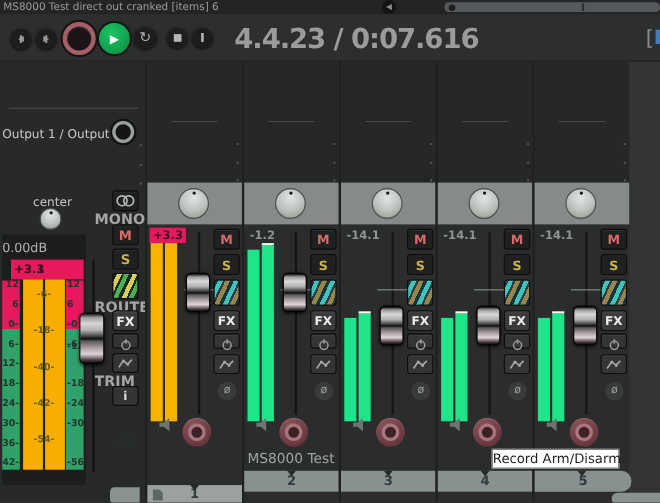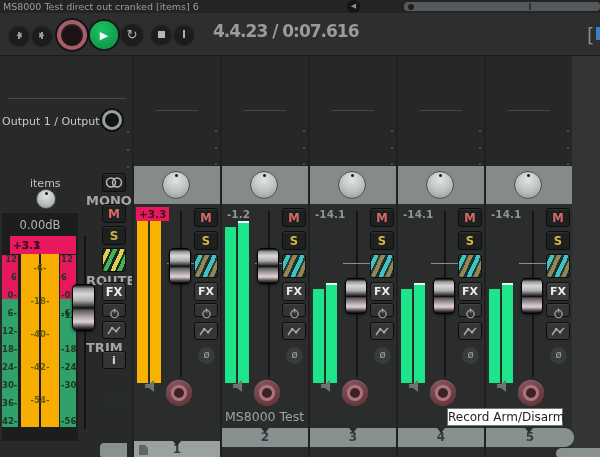--- a/index.html
+++ b/index.html
@@ -26,21 +26,21 @@
   .pbar{position:static;width:1.5px;height:7px;background:#9a9a9a;margin:0 .5px;}
   .b-rec{left:57px;top:7px;width:30px;height:30px;border:4px solid #a65f69;background:#1b1315;
     box-shadow:0 0 0 2px #151515,inset 0 1px 2px rgba(255,255,255,.15);}
   .b-play{left:90px;top:8px;width:28px;height:28px;color:#fff;font-size:11px;
     background:radial-gradient(circle at 40% 32%,#1cc263,#0e9d4c 70%);box-shadow:0 0 0 2px #151515;}
   .b-loop{left:121px;top:10px;width:22px;height:22px;font-size:13px;color:#b0b0b0;}
   .b-stop{left:151px;top:11px;width:20px;height:20px;}
   .sq{position:static;width:7px;height:7px;background:#b5b5b5;}
   .b-pause{left:174px;top:11px;width:20px;height:20px;}
   .pp{position:static;width:2px;height:8px;background:#b0b0b0;margin:0 1px;}
-  .time{left:213px;top:8px;font-size:17px;font-weight:bold;color:#9b9b9b;letter-spacing:-1px;white-space:nowrap;}
+  .time{left:213px;top:8px;font-size:25px;font-weight:bold;color:#9b9b9b;letter-spacing:-1px;white-space:nowrap;}
   .bracket{left:587px;top:11px;font-size:19px;color:#8a8a8a;}
   .bluebit{left:596px;top:14px;width:4px;height:13px;background:#3d7fc4;}
 
   
   .mixer{left:0;top:55px;width:600px;height:402px;background:#323435;border-top:1px solid #1b1b1b;}
 
   
   .lpanel{left:0;top:0;width:132px;height:402px;background:#282929;}
   .lp-div{left:8px;top:42px;width:118px;height:1px;background:#4a4a4a;}
   .out-label{left:2px;top:59px;font-size:11px;color:#c8c8c8;white-space:nowrap;border-right:1px solid #d8d8d8;padding-right:1px;}
@@ -61,21 +61,21 @@
   .mb-s{top:170px;height:19px;color:#cfb54a;font-weight:bold;font-size:12px;line-height:18px;}
   .mb-route{top:192px;height:24px;background:repeating-linear-gradient(115deg,#17282a 0 3px,#e0cf4a 3px 7px,#17282a 7px 9px,#49b04f 9px 13px);}
   .lab-route{top:217px;}
   .mb-fx{top:226px;height:19px;color:#ececec;font-weight:bold;font-size:11.5px;line-height:18px;background:#3a3b3b;}
   .mb-pw{top:247px;height:14px;background:#333434;}
   .mb-env{top:265px;height:18px;background:#333434;}
   .lab-trim{top:284px;}
   .mb-i{top:295px;height:18px;font-weight:bold;font-size:11px;line-height:17px;color:#dddddd;background:#333434;}
 
   .mpanel{left:2px;top:157px;width:76px;height:228px;background:#1c1e1e;}
-  .gain{left:0;top:5px;width:76px;text-align:center;font-size:11.5px;color:#b2b2b2;}
+  .gain{left:0;top:5px;width:76px;text-align:left;font-size:11.5px;color:#b2b2b2;}
   .peakband{left:8px;top:23px;width:66px;height:18px;background:#e8185c;color:#451223;
     font-weight:bold;font-size:10.5px;line-height:18px;display:flex;justify-content:space-between;padding:0 3px;}
   .peakband span{position:static;}
   .scol{top:42px;width:16px;height:172px;background:linear-gradient(#e8185c 0 44px,#2fa169 44px);}
   .scol-l{left:0;}
   .scol-r{left:58px;}
   .sc{width:100%;font-size:8.5px;font-weight:bold;color:#22352a;line-height:9px;}
   .scol-l .sc{text-align:right;padding-right:1px;}
   .scol-r .sc{text-align:left;padding-left:1px;}
   .mbar{top:41px;width:18px;height:173px;background:#f7ae00;}
@@ -181,21 +181,21 @@
   <div class="mixer">
 
     <div class="lpanel">
       <div class="lp-div"></div>
       <div class="out-label">Output 1 / Output 2</div>
       <div class="out-knob"></div>
       <div class="dot" style="left:127px;top:75px"></div>
       <div class="dot" style="left:127px;top:93px"></div>
       <div class="dot" style="left:127px;top:110px"></div>
 
-      <div class="center-label">items</div>
+      <div class="center-label">center</div>
       <div class="knob mpan-knob">
           <i></i>
         </div>
 
       <div class="mb mb-mono">
         <svg width="22" height="17" viewBox="0 0 22 17" style="position:static">
           <circle cx="8" cy="8.5" r="4.5" fill="none" stroke="#b8bcb8" stroke-width="1.5"></circle>
           <circle cx="14" cy="8.5" r="4.5" fill="none" stroke="#b8bcb8" stroke-width="1.5"></circle>
         </svg>
       </div>

